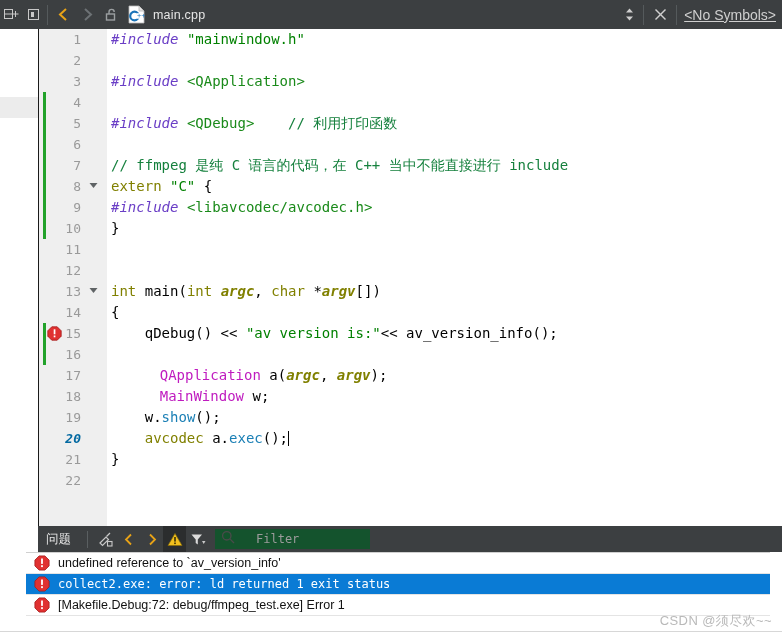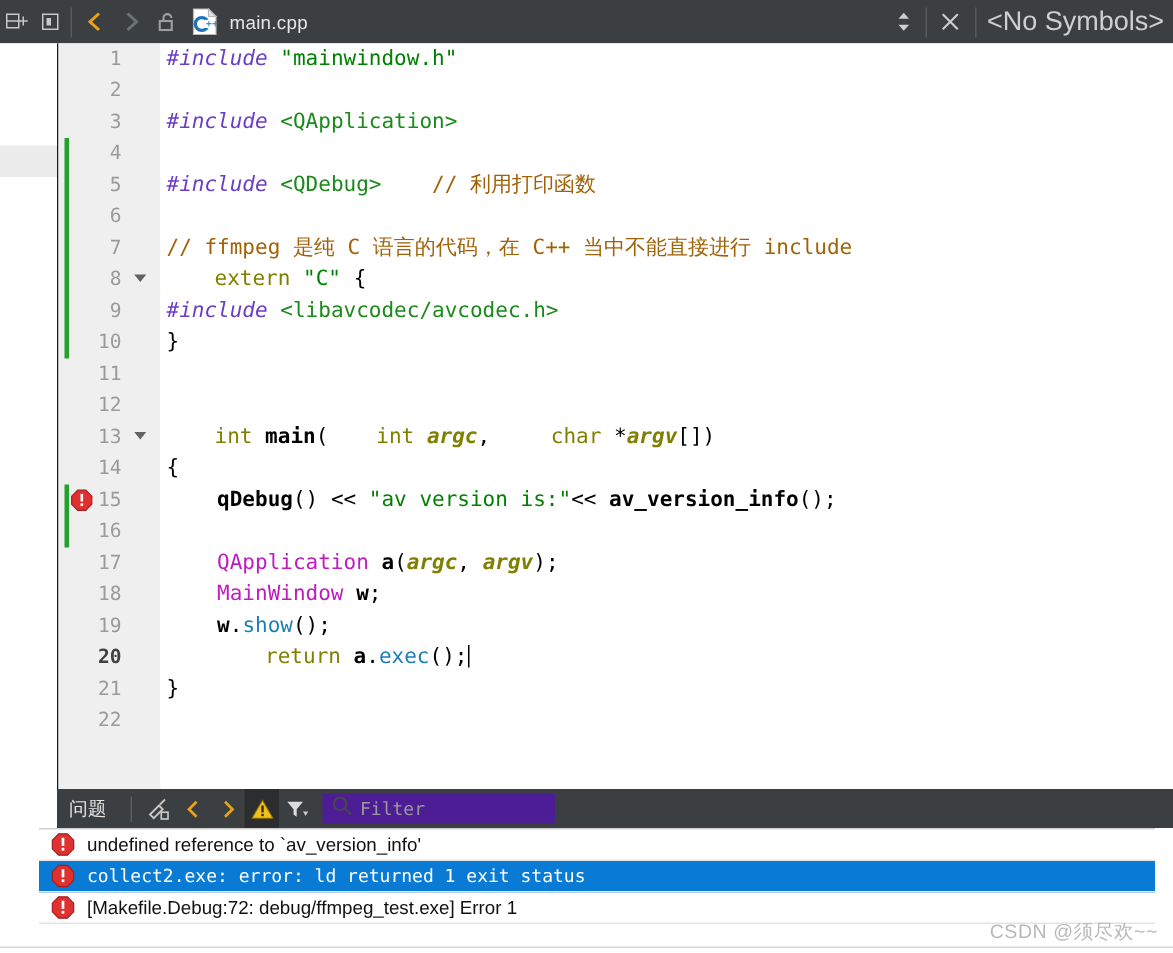--- a/index.html
+++ b/index.html
@@ -34,21 +34,21 @@
     justify-content: center;
   }
   .tb-fileicon { width: 22px; height: 29px; display: flex; align-items: center; justify-content: center; margin-left: 2px;}
   .tb-title {
     color: #e6e6e6; font-size: 12.5px; margin-left: 6px;
     font-family: "Liberation Sans", sans-serif; letter-spacing: .2px;
   }
   .tb-spacer { flex: 1 1 auto; }
   .tb-updown { width: 22px; display:flex; align-items:center; justify-content:center; color:#cfcfcf;}
   .tb-close  { width: 26px; display:flex; align-items:center; justify-content:center; color:#cfcfcf; font-size:15px;}
-  .tb-symbols { color:#cfcfcf; font-size:18px; padding: 0 6px 0 4px; }
+  .tb-symbols { color:#cfcfcf; font-size:14px; padding: 0 6px 0 4px; text-decoration: underline; }
 
   
   .editor {
     position: absolute; left: 0; top: 29px; width: 782px; height: 497px;
     background: #ffffff;
   }
   
   .outer-strip {
     position: absolute; left: 0; top: 0; width: 38px; height: 497px;
     background: #ffffff;
@@ -70,47 +70,47 @@
     background: #ffffff; overflow: hidden;
   }
 
   .row { position: relative; height: 21px; }
 
   .lineno {
     position: absolute; right: 26px; top: 0; height: 21px; line-height: 21px;
     color: #9a9a9a; font-family: "DejaVu Sans Mono", monospace; font-size: 13px;
     text-align: right;
   }
-  .lineno.cur { color: #404040; font-weight: bold; }
+  .lineno.cur { color: #0369a1; font-weight: bold; font-style: italic; }
   .fold {
     position: absolute; right: 8px; top: 0; height: 21px; line-height: 21px;
     width: 12px; text-align: center; color: #606060; font-size: 9px;
   }
   .errmark {
     position: absolute; left: 8px; top: 3px; width: 15px; height: 15px;
   }
   .chgbar {
     position: absolute; left: 43px; width: 3px; background: #22a22a;
   }
 
   .code {
     position: absolute; left: 4px; top: 0; height: 21px; line-height: 21px;
     white-space: pre; font-family: "DejaVu Sans Mono", monospace; font-size: 14px;
     color: #000000;
   }
-  .k   { color: #808000; margin-left: 32px; }               
+  .k   { color: #808000; }               
   .pp  { color: #6a3ec6; font-style: italic; }               
   .str { color: #008000; }               
   .inc { color: #1a8a1a; }               
-  .cmt { color: #a16207; }               
-  .cls { color: #bf1bbf; }               
+  .cmt { color: #15803d; }               
+  .cls { color: #bf1bbf; margin-left: 15px; }               
   .fn  { color: #1a7fb5; }               
   .par { color: #808000; font-style: italic; font-weight: bold; }  
   .op  { color: #000000; }
-  .txt { color: #000000; font-weight: bold; }
+  .txt { color: #000000; }
   .caret {
     display: inline-block; width: 1px; height: 15px; background: #000;
     vertical-align: -3px; margin-left: 0px;
   }
 
   
   .panel {
     position: absolute; left: 0; top: 526px; width: 782px; height: 109px;
     background: #ffffff;
   }
@@ -124,22 +124,22 @@
   }
   .pb-title { color: #e4e4e4; font-size: 12.5px; padding: 0 10px 0 8px; }
   .pb-sep { width: 1px; height: 17px; background: #5a5f61; margin: 0 6px; }
   .pb-icon {
     width: 23px; height: 26px; display: flex; align-items: center;
     justify-content: center; color: #c9c9c9;
   }
   .pb-icon.arrow { color: #e8a317; font-size: 15px; }
   .pb-icon.warn { background: #2b2d2e; }
   .pb-filter {
-    margin-left: 6px; height: 20px; flex: 1 1 auto; background: #4c1d95;
-    display: flex; align-items: center; max-width: 155px;
+    margin-left: 6px; height: 20px; flex: 1 1 auto; background: #14532d;
+    display: flex; align-items: center; max-width: 155px; gap: 16px;
   }
   .pb-filter .mag { margin: 0 5px 0 6px; }
   .pb-filter .ph {
     color: #9b9b9b; font-size: 12px; font-family: "DejaVu Sans Mono", monospace;
   }
   .pb-tail { flex: 1 1 auto; }
 
   .issues {
     position: absolute; left: 26px; top: 26px; width: 744px; height: 83px;
     background: #ffffff; border-top: 1px solid #d0d0d0;
@@ -375,21 +375,21 @@
         <div class="row">
           <div class="code">    <span class="cls">QApplication</span> <span class="txt">a</span><span class="op">(</span><span class="par">argc</span><span class="op">,</span> <span class="par">argv</span><span class="op">);</span></div>
         </div>
         <div class="row">
           <div class="code">    <span class="cls">MainWindow</span> <span class="txt">w</span><span class="op">;</span></div>
         </div>
         <div class="row">
           <div class="code">    <span class="txt">w</span><span class="op">.</span><span class="fn">show</span><span class="op">();</span></div>
         </div>
         <div class="row">
-          <div class="code">    <span class="k">return</span> <span class="txt">a</span><span class="op">.</span><span class="fn">exec</span><span class="op">();</span><span class="caret"></span></div>
+          <div class="code">    <span class="k">avcodec</span> <span class="txt">a</span><span class="op">.</span><span class="fn">exec</span><span class="op">();</span><span class="caret"></span></div>
         </div>
         <div class="row">
           <div class="code">}</div>
         </div>
         <div class="row">
           <div class="code"></div>
         </div>
       </div>
   <div class="chgbar" style="top: 63px; height: 147px;"></div>
       <div class="chgbar" style="top: 294px; height: 42px;"></div>

